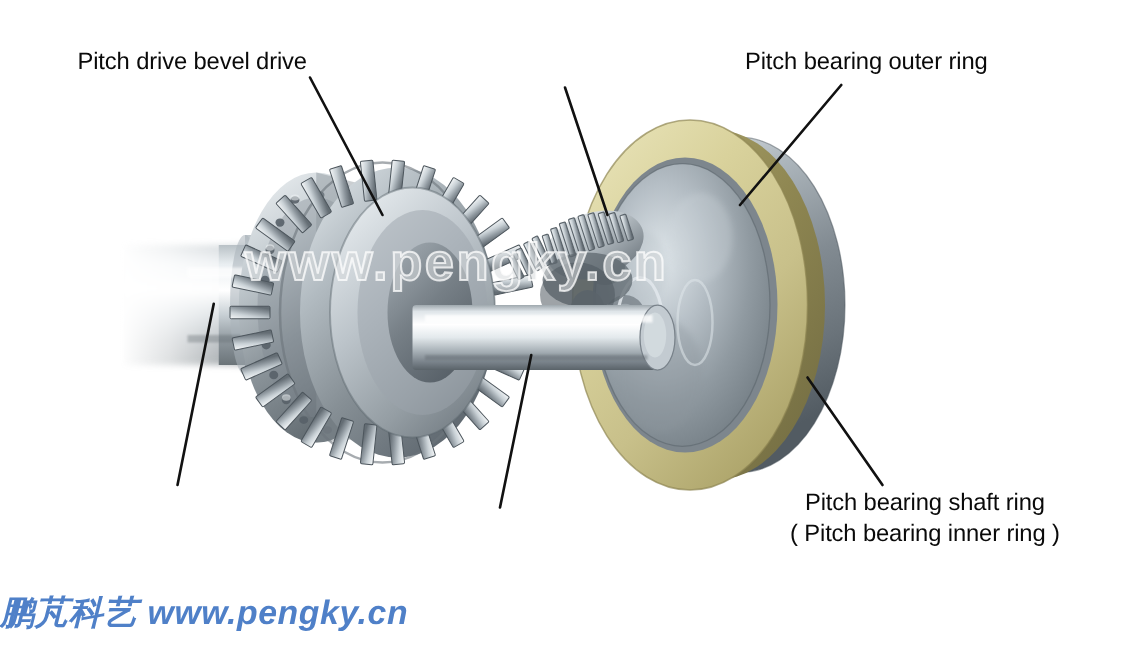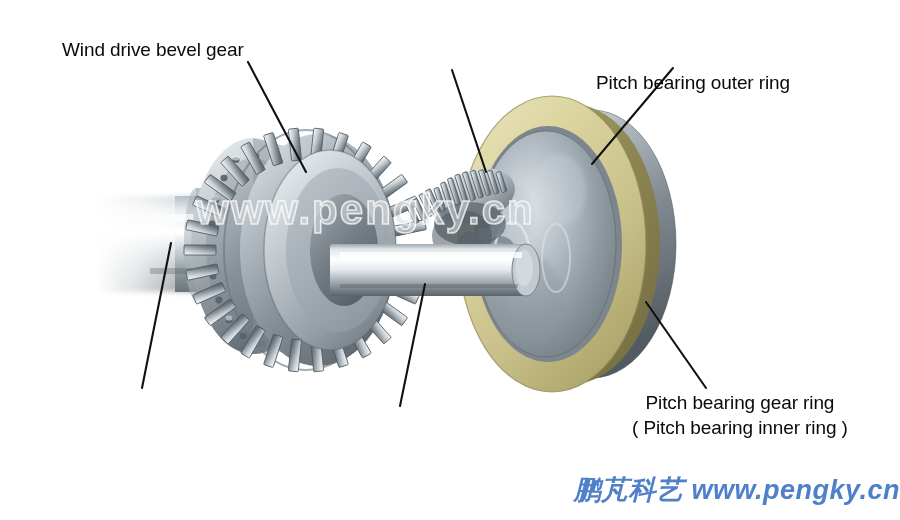--- a/index.html
+++ b/index.html
@@ -36,21 +36,21 @@
   .label.two-line {
     white-space: normal;
     text-align: center;
     line-height: 25px;
   }
   #footer-wm {
     position: absolute;
     left: 0;
     top: 472px;
     width: 900px;
-    text-align: right;
+    text-align: left;
     color: #4f80c8;
     font-style: italic;
     font-weight: bold;
     font-size: 27px;
     letter-spacing: 0.5px;
   }
   #footer-wm .cn {
     font-family: "DejaVu Sans", sans-serif;
   }
 </style>
@@ -414,29 +414,29 @@
     <g stroke="#111111" stroke-width="2.1" fill="none" stroke-linecap="round">
       <line id="ld-0" x1="248" y1="62" x2="306" y2="172"></line>
       <line id="ld-1" x1="452" y1="70" x2="486" y2="172"></line>
       <line id="ld-2" x1="673" y1="68" x2="592" y2="164"></line>
       <line id="ld-3" x1="171" y1="243" x2="142" y2="388"></line>
       <line id="ld-4" x1="425" y1="284" x2="400" y2="406"></line>
       <line id="ld-5" x1="646" y1="302" x2="706" y2="388"></line>
     </g>
   </svg>
 
-  <div class="label" id="lbl-0" style="left: 62px; top: 38px;">Wind drive bevel gear</div>
-
-
-  <div class="label" id="lbl-2" style="left: 596px; top: 38px; margin-top: 33px;">Pitch bearing outer ring</div>
+  <div class="label" id="lbl-0" style="left: 62px; top: 38px;">Pitch drive bevel drive</div>
+
+
+  <div class="label" id="lbl-2" style="left: 596px; top: 38px;">Pitch bearing outer ring</div>
 
 
 
   <div class="label two-line" id="lbl-5" style="left: 632px; top: 390px;">
-    <div>Pitch bearing gear ring</div>
+    <div>Pitch bearing shaft ring</div>
     <div>( Pitch bearing inner ring )</div>
   </div>
 
   <div id="footer-wm">
     <span class="cn">鹏芃科艺</span>
     <span>www.pengky.cn</span>
   </div>
 
 </div>
 

